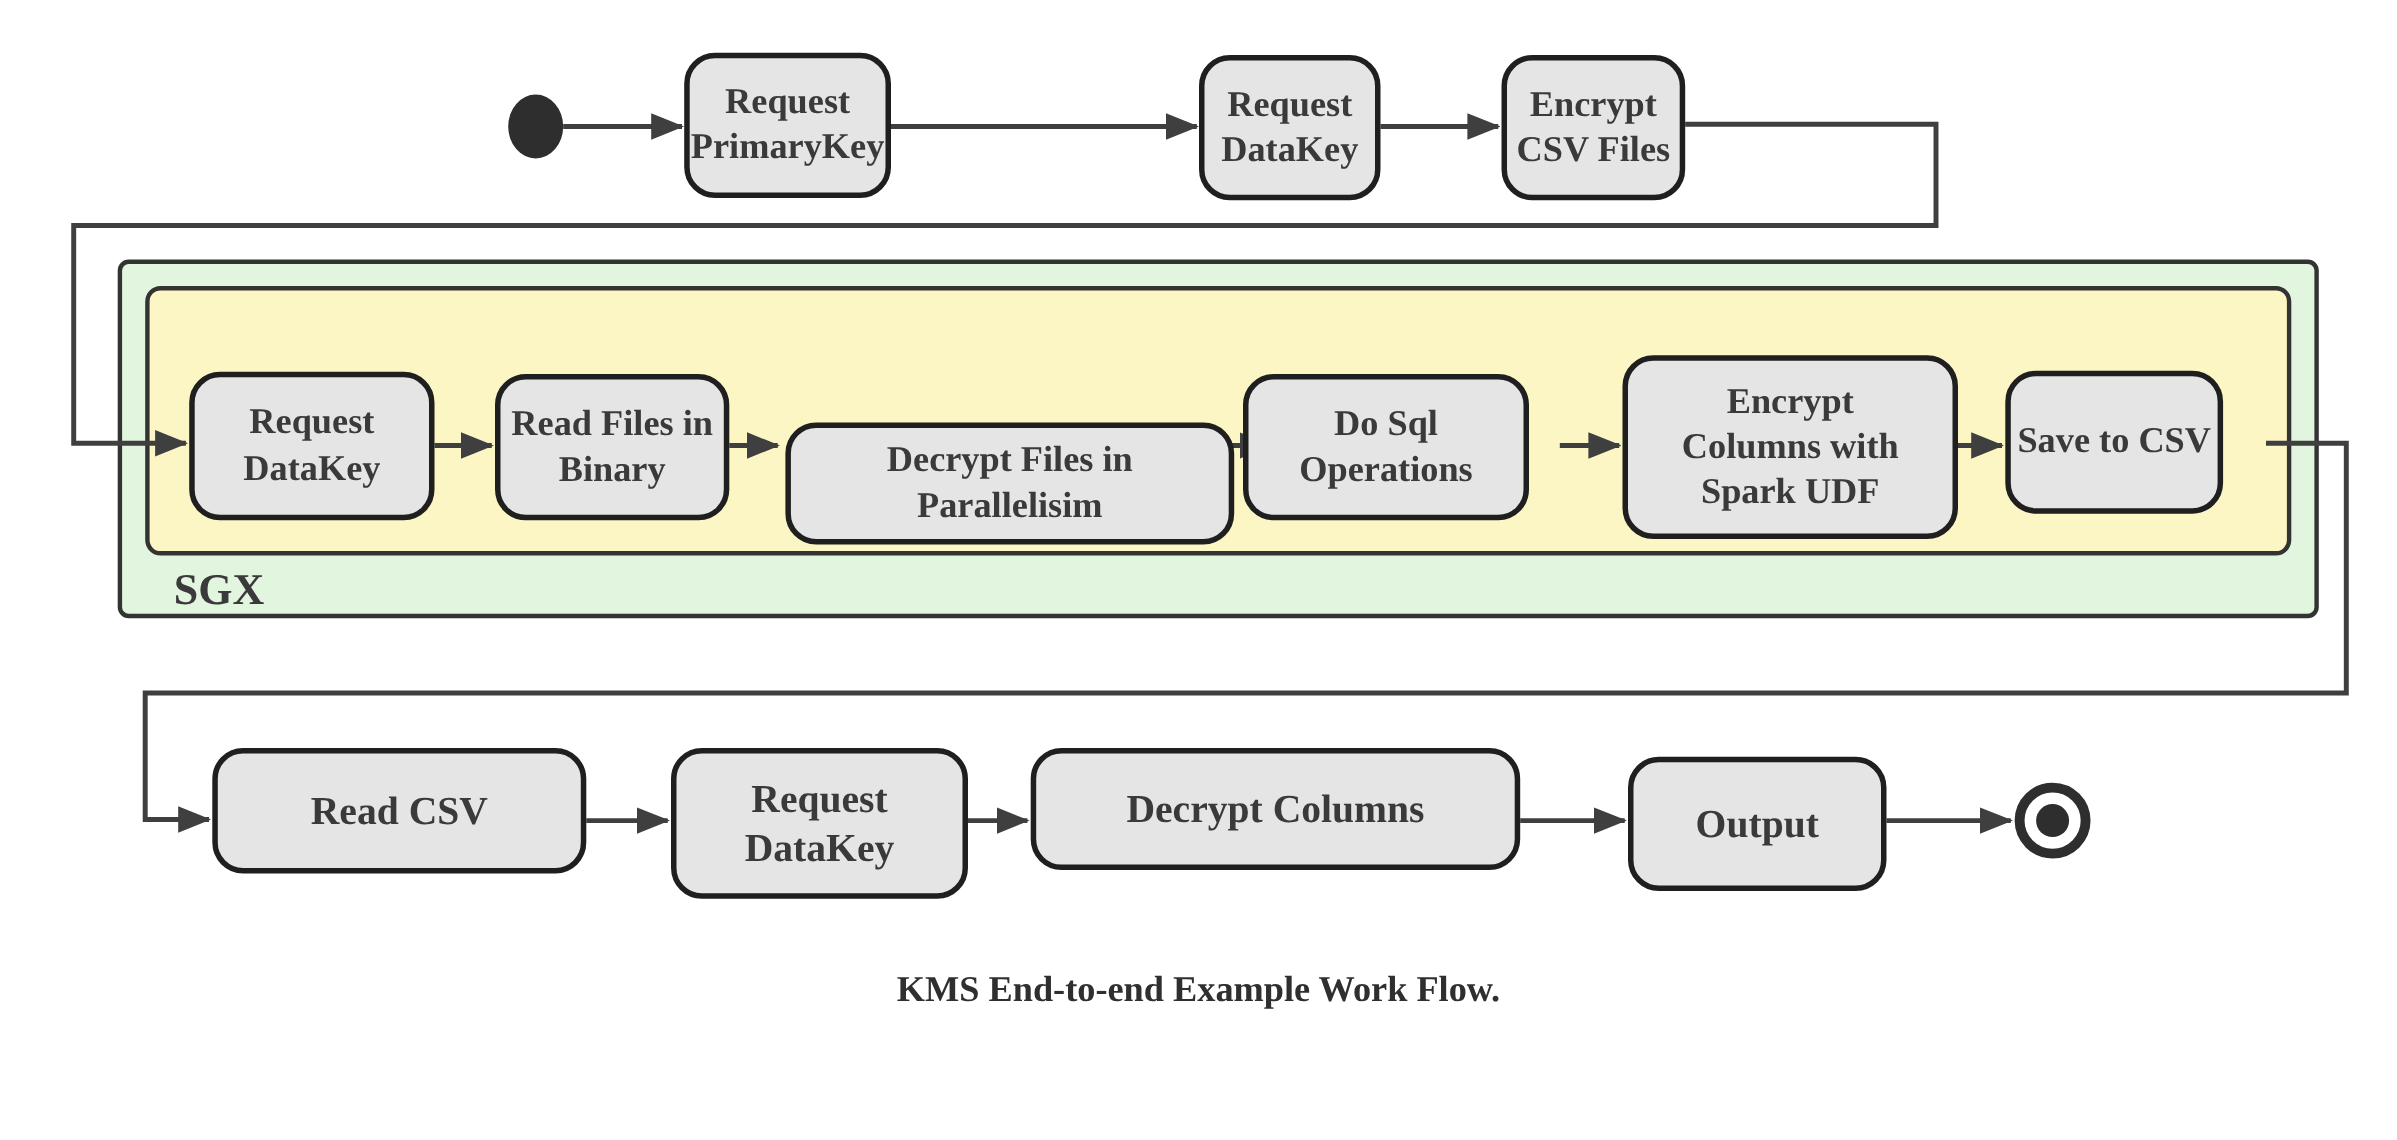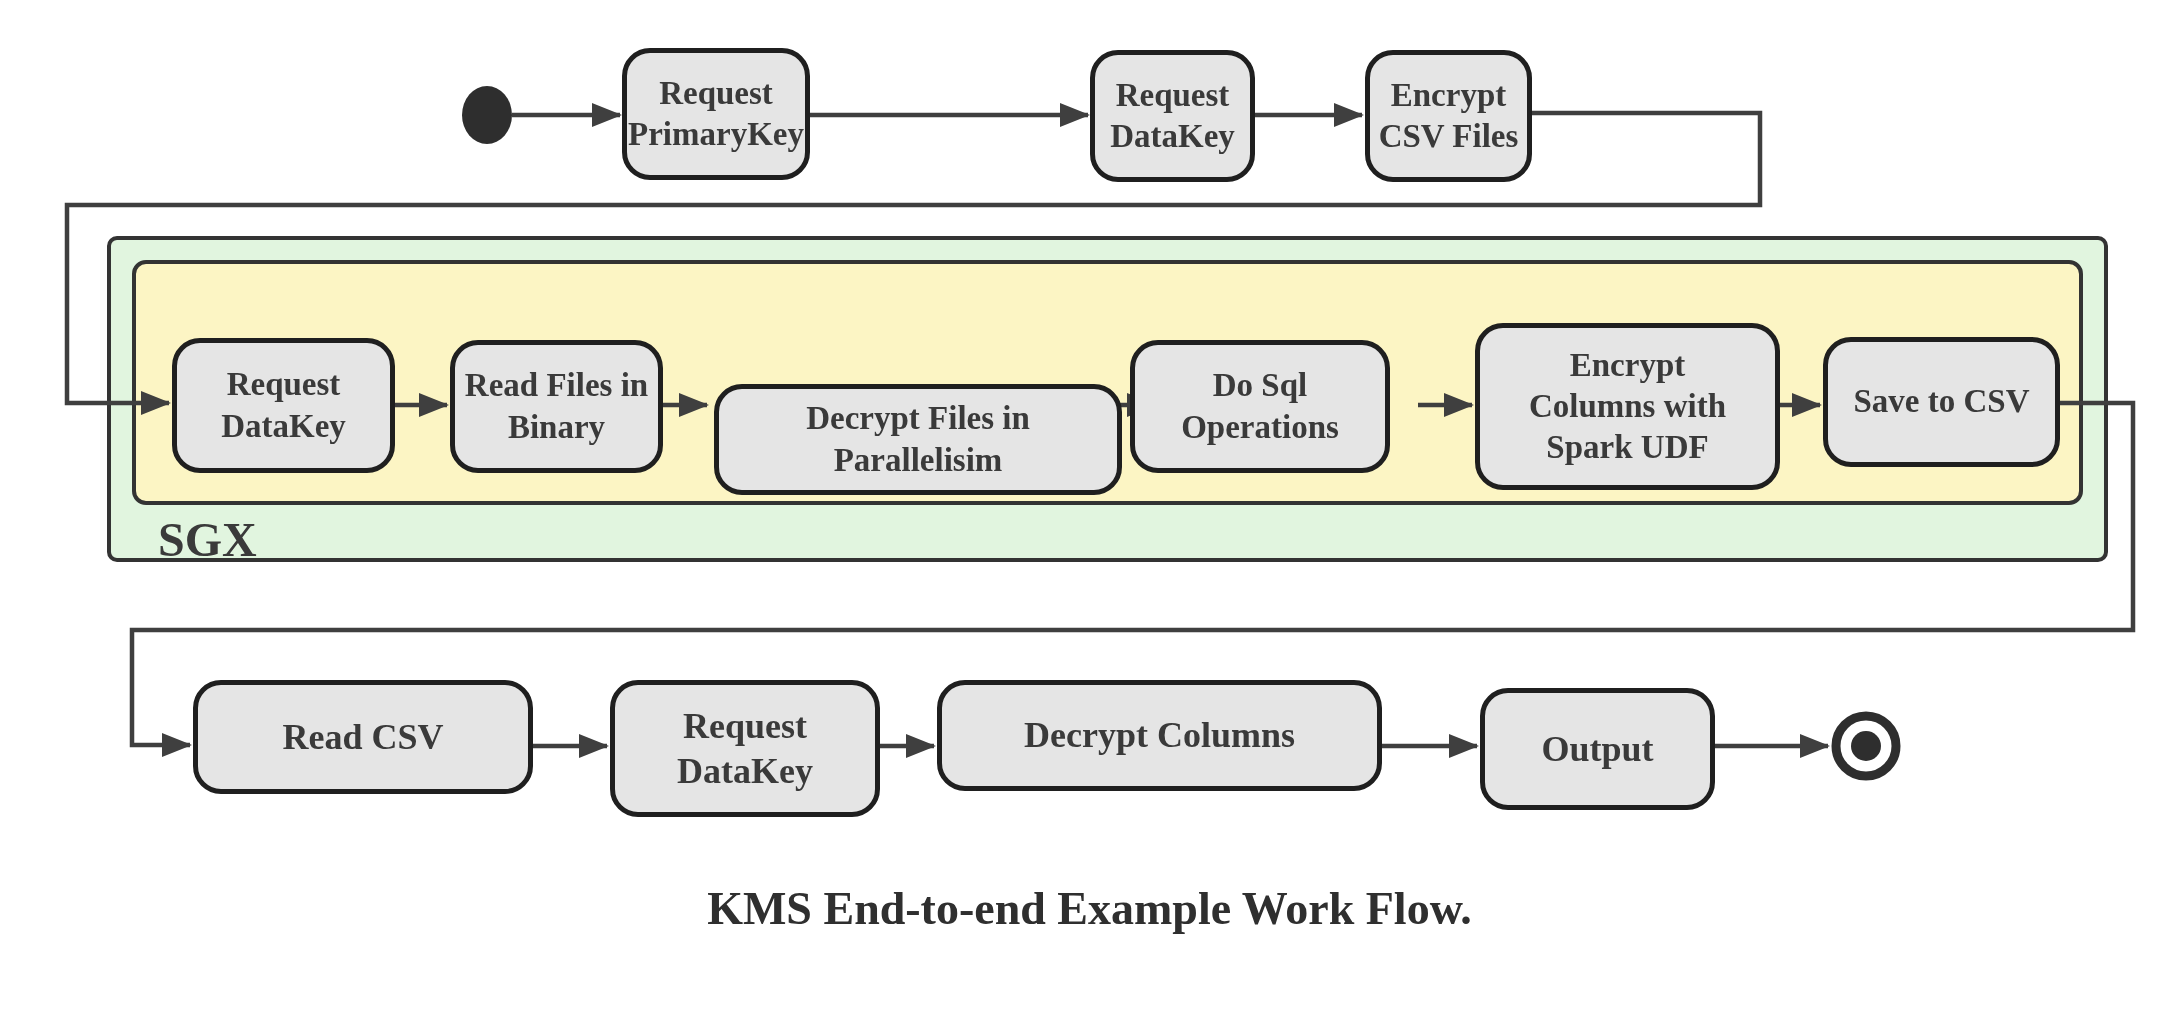--- a/index.html
+++ b/index.html
@@ -16,33 +16,33 @@
     left:107px;top:236px;width:2001px;height:326px;
     background:#e1f5df;border:4px solid #333333;border-radius:10px;
   }
   .container.yellow{
     left:132px;top:260px;width:1951px;height:245px;
     background:#fcf5c4;border:4px solid #333333;border-radius:14px;
   }
   .clabel{position:absolute;font-weight:700;font-size:38px;line-height:1;}
   .clabel.spark{left:166px;top:282px;}
   .clabel.spark .ann{font-weight:400;font-style:italic;margin-left:14px;}
-  .clabel.sgx{left:158px;top:516px;font-size:48px;}
+  .clabel.sgx{left:158px;top:516px;font-size:40px;}
   svg.wires{position:absolute;left:0;top:0;z-index:3;}
   .node{
     position:absolute;box-sizing:border-box;z-index:4;
     background:#e5e5e5;border:5px solid #1f1f1f;border-radius:28px;
     display:flex;align-items:center;justify-content:center;
     text-align:center;font-weight:700;font-size:33px;line-height:1.25;
     white-space:pre-line;color:#3a3a3a;padding:4px 6px;
   }
   .node.lg{font-size:36px;}
   .caption{
     position:absolute;left:0;top:882px;width:2179px;
-    text-align:center;font-weight:700;font-size:46px;color:#2f2f2f;
+    text-align:center;font-weight:700;font-size:33px;color:#2f2f2f;
   }
 </style>
 </head>
 <body>
 
 <div class="stage">
 
   <div class="container green"></div>
   <div class="container yellow"></div>
 
@@ -88,21 +88,21 @@
 DataKey</div>
   <div class="node" style="left:450px;top:340px;width:213px;height:133px;">Read Files in
 Binary</div>
   <div class="node" style="left:714px;top:340px;width:408px;height:111px;margin-top:44px;">Decrypt Files in
 Parallelisim</div>
   <div class="node" style="left:1130px;top:340px;width:260px;height:133px;">Do Sql
 Operations</div>
   <div class="node" style="left:1475px;top:323px;width:305px;height:167px;">Encrypt
 Columns with
 Spark UDF</div>
-  <div class="node" style="left:1823px;top:337px;width:237px;height:130px;">Save to CSV</div>
+  <div class="node" style="left:1823px;top:337px;width:198px;height:130px;">Save to CSV</div>
 
   <div class="node lg" style="left:193px;top:680px;width:340px;height:114px;">Read CSV</div>
   <div class="node lg" style="left:610px;top:680px;width:270px;height:137px;">Request DataKey</div>
   <div class="node lg" style="left:937px;top:680px;width:445px;height:111px;">Decrypt Columns</div>
   <div class="node lg" style="left:1480px;top:688px;width:235px;height:122px;">Output</div>
 
   <div class="caption">KMS End-to-end Example Work Flow.</div>
 </div>
 
 </body></html>

